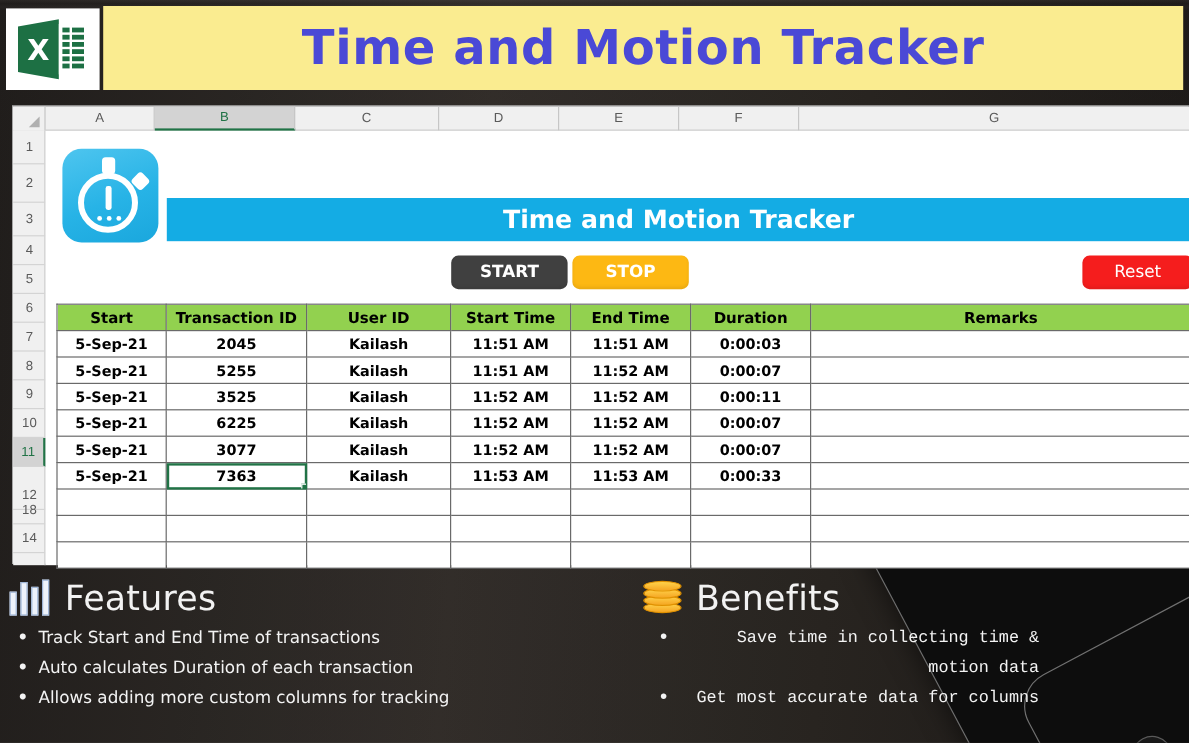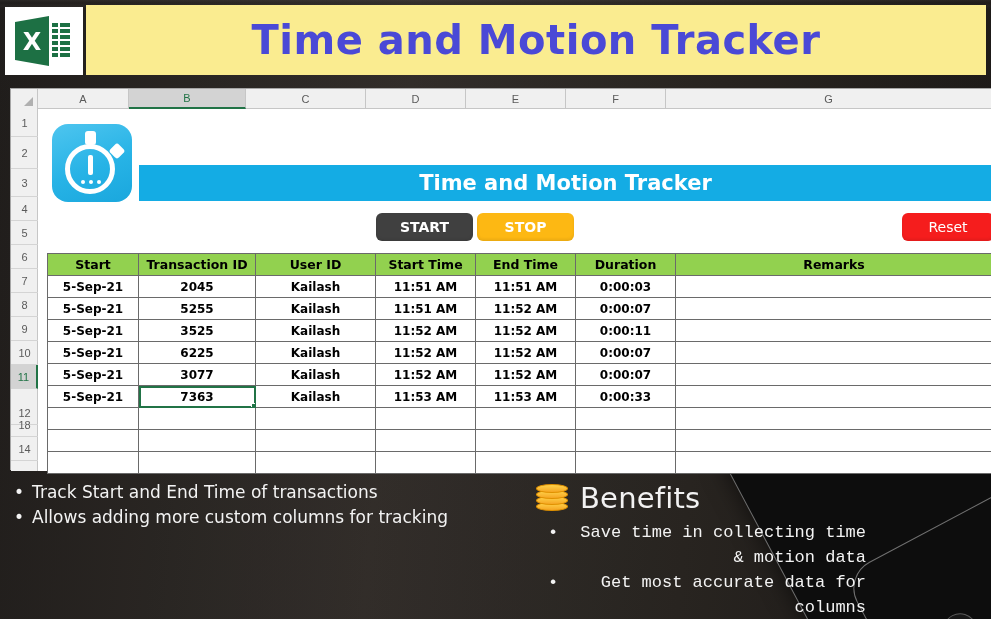--- a/index.html
+++ b/index.html
@@ -310,21 +310,21 @@
   .coins i:nth-child(2) { top: 14px; }
   .coins i:nth-child(3) { top: 8px; }
   .coins i:nth-child(4) { top: 2px; }
   ul.blist {
     list-style: none;
     margin-top: 2px;
   }
   ul.blist li {
     position: relative;
     color: #f3f3f3;
-    font-size: 17px;
+    font-size: 14px;
     line-height: 25px;
     padding-left: 24px;
     font-family: "DejaVu Sans", sans-serif;
   }
   ul.blist li:before {
     content: "\2022";
     position: absolute;
     left: 6px; top: 0;
     font-size: 17px;
     color: #f3f3f3;
@@ -519,22 +519,32 @@
           <td class="blank"></td>
         </tr>
       </tbody>
     </table>
   </div>
 </div>
 
 <div class="bottom">
 
   <div class="col-features">
+    <div class="sec-head">
+      <div class="bars">
+          <i></i>
+          <i></i>
+          <i></i>
+          <i></i>
+        </div>
+      <div class="sec-title">Features</div>
+    </div>
     <ul class="blist">
       <li>Track Start and End Time of transactions</li>
+      <li>Auto calculates Duration of each transaction</li>
       <li>Allows adding more custom columns for tracking</li>
     </ul>
   </div>
 
   <div class="col-benefits">
     <div class="sec-head">
       <div class="coins">
           <i></i>
           <i></i>
           <i></i>

